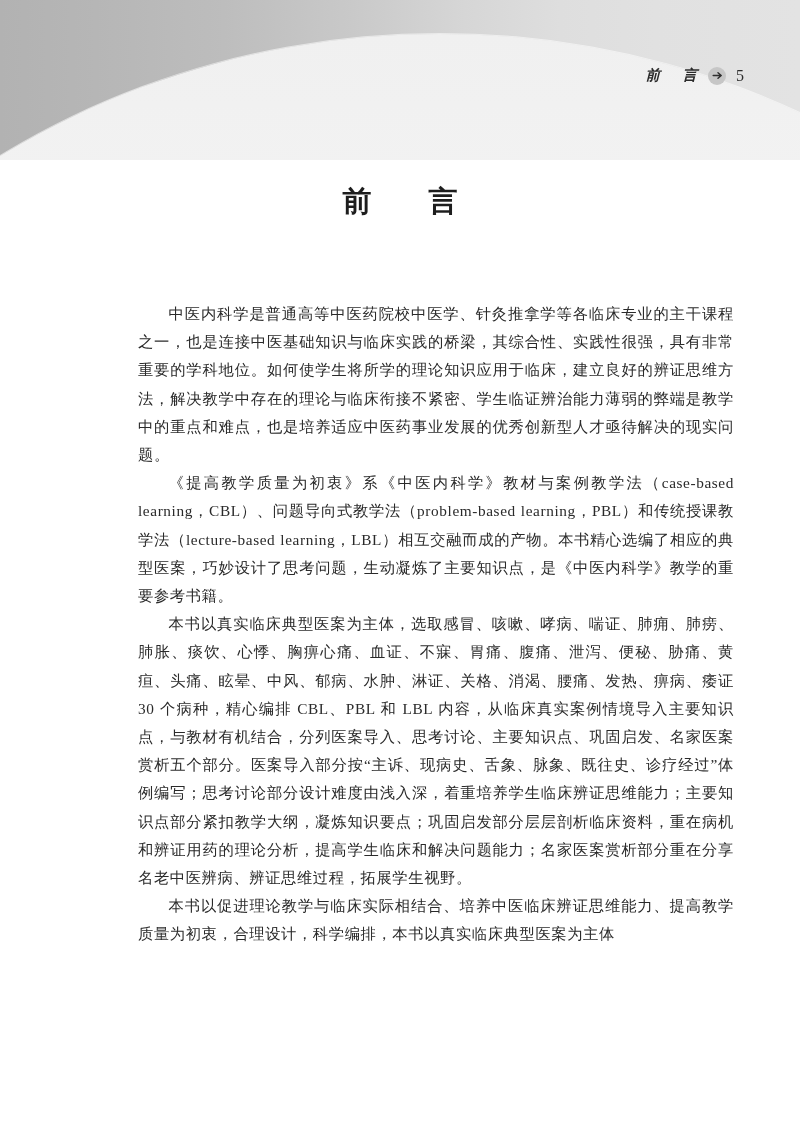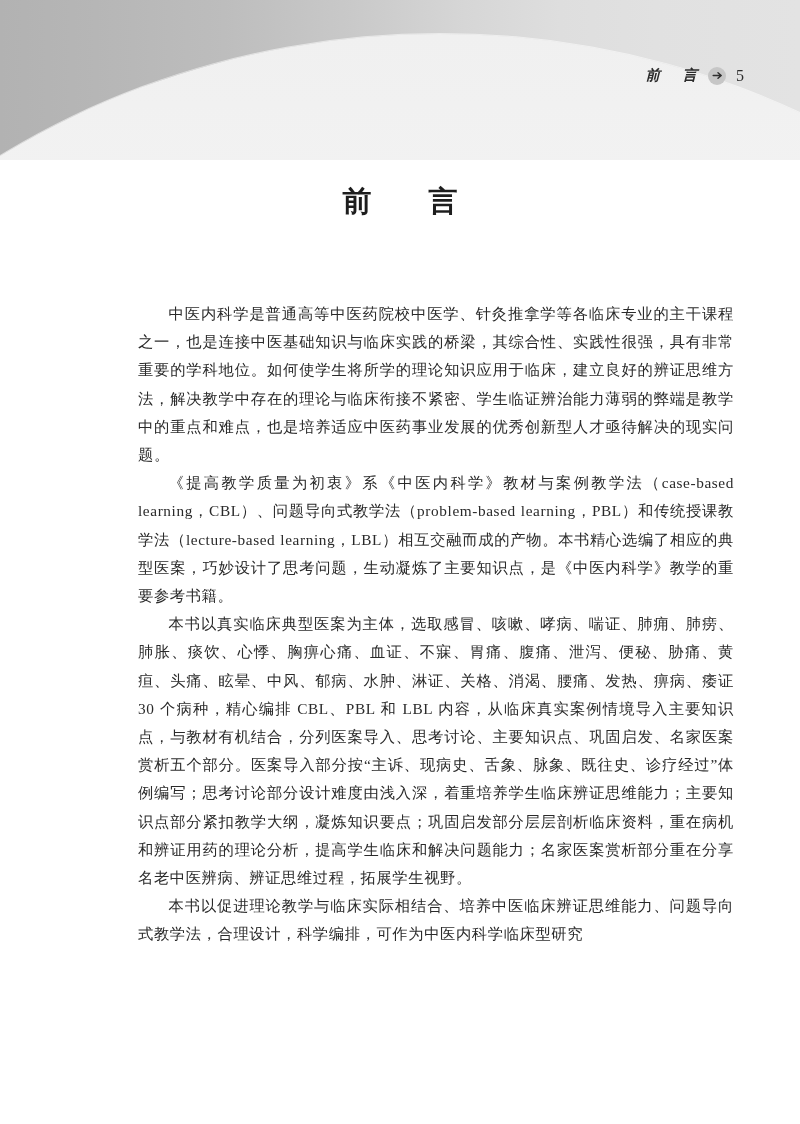--- a/index.html
+++ b/index.html
@@ -154,14 +154,14 @@
   </span>
   <span class="rh-page">5</span>
 </div>
 
 <div class="page-title">前　言</div>
 
 <div class="body-wrap">
   <p class="para">中医内科学是普通高等中医药院校中医学、针灸推拿学等各临床专业的主干课程之一，也是连接中医基础知识与临床实践的桥梁，其综合性、实践性很强，具有非常重要的学科地位。如何使学生将所学的理论知识应用于临床，建立良好的辨证思维方法，解决教学中存在的理论与临床衔接不紧密、学生临证辨治能力薄弱的弊端是教学中的重点和难点，也是培养适应中医药事业发展的优秀创新型人才亟待解决的现实问题。</p>
   <p class="para">《提高教学质量为初衷》系《中医内科学》教材与案例教学法（case-based learning，CBL）、问题导向式教学法（problem-based learning，PBL）和传统授课教学法（lecture-based learning，LBL）相互交融而成的产物。本书精心选编了相应的典型医案，巧妙设计了思考问题，生动凝炼了主要知识点，是《中医内科学》教学的重要参考书籍。</p>
   <p class="para">本书以真实临床典型医案为主体，选取感冒、咳嗽、哮病、喘证、肺痈、肺痨、肺胀、痰饮、心悸、胸痹心痛、血证、不寐、胃痛、腹痛、泄泻、便秘、胁痛、黄疸、头痛、眩晕、中风、郁病、水肿、淋证、关格、消渴、腰痛、发热、痹病、痿证 30 个病种，精心编排 CBL、PBL 和 LBL 内容，从临床真实案例情境导入主要知识点，与教材有机结合，分列医案导入、思考讨论、主要知识点、巩固启发、名家医案赏析五个部分。医案导入部分按“主诉、现病史、舌象、脉象、既往史、诊疗经过”体例编写；思考讨论部分设计难度由浅入深，着重培养学生临床辨证思维能力；主要知识点部分紧扣教学大纲，凝炼知识要点；巩固启发部分层层剖析临床资料，重在病机和辨证用药的理论分析，提高学生临床和解决问题能力；名家医案赏析部分重在分享名老中医辨病、辨证思维过程，拓展学生视野。</p>
-  <p class="para">本书以促进理论教学与临床实际相结合、培养中医临床辨证思维能力、问题导向式教学法，合理设计，科学编排，可作为中医内科学临床型研究</p>
+  <p class="para">本书以促进理论教学与临床实际相结合、培养中医临床辨证思维能力、提高教学质量为初衷，合理设计，科学编排，本书以真实临床典型医案为主体</p>
 </div>
 
 </body></html>

